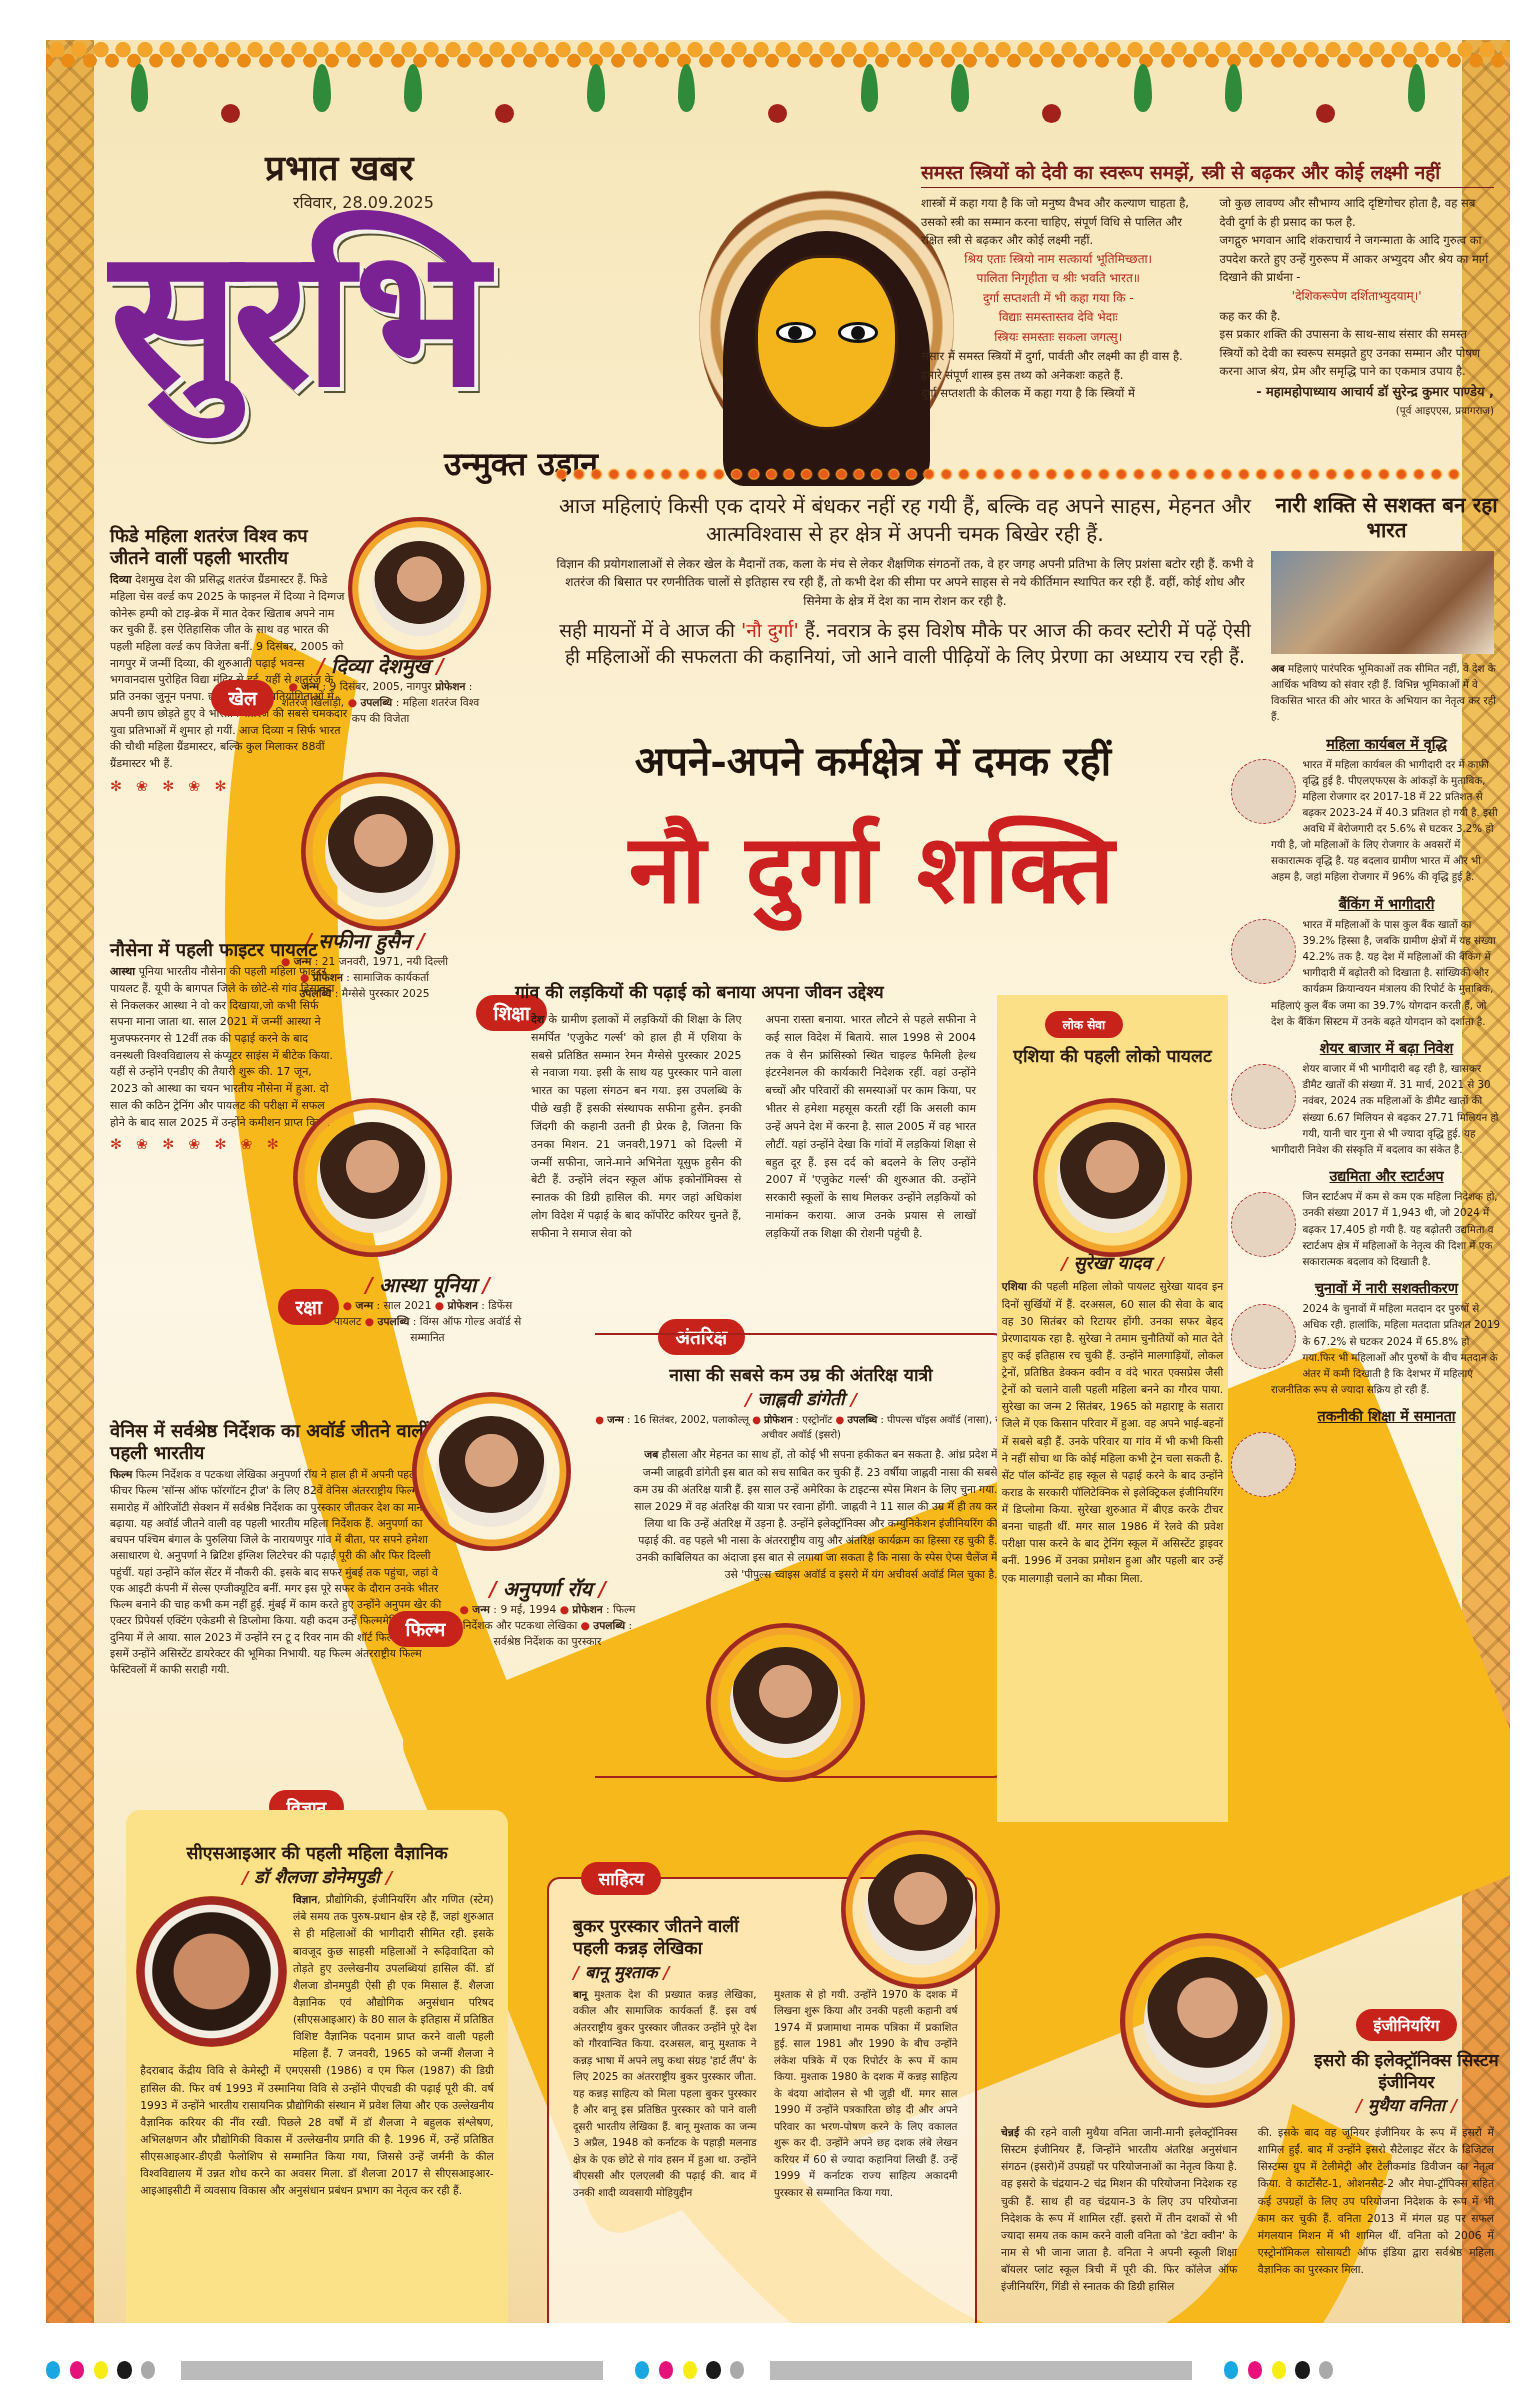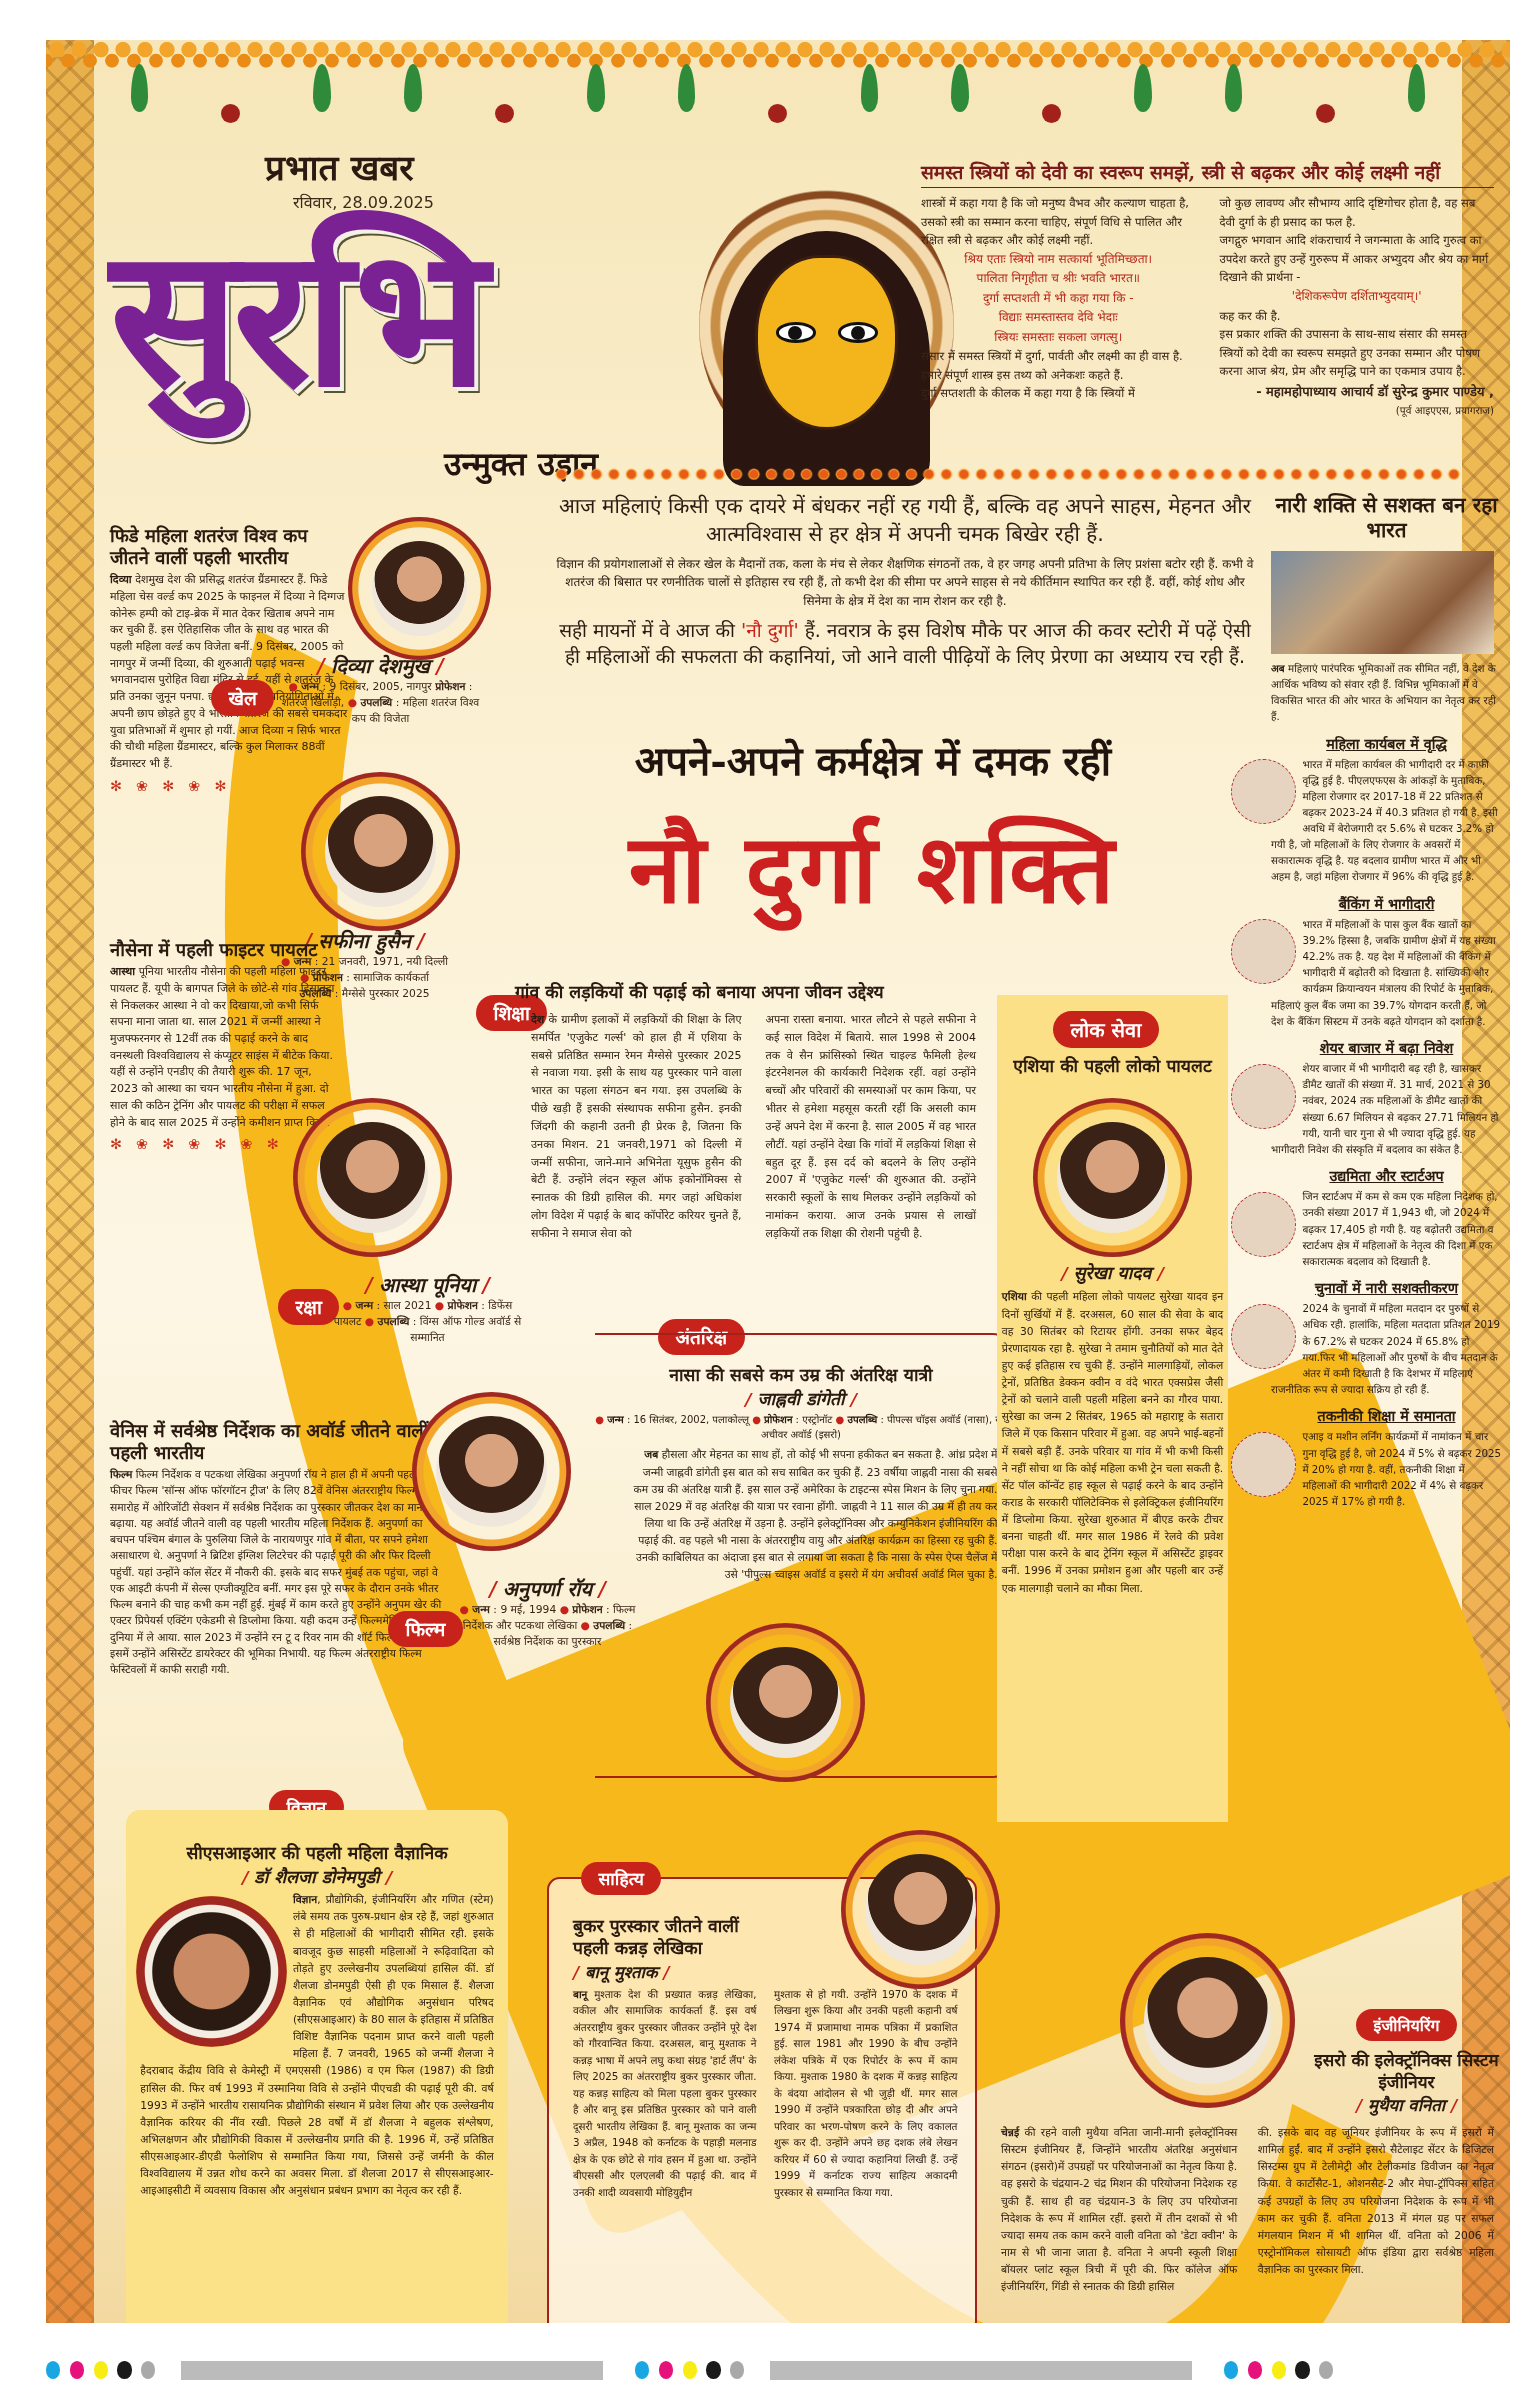--- a/index.html
+++ b/index.html
@@ -301,21 +301,21 @@
     <div class="name"><span class="slash" style="color:#c8231b">/ </span><span>जाह्नवी डांगेती</span><span style="color:#c8231b"> /</span></div>
     <div class="meta"><span class="dot">●</span> <b>जन्म</b> : <span>16 सितंबर, 2002, पलाकोल्लू</span> <span class="dot">●</span> <b>प्रोफेशन</b> : <span>एस्ट्रोनॉट</span> <span class="dot">●</span> <b>उपलब्धि</b> : <span>पीपल्स चॉइस अवॉर्ड (नासा), यंग अचीवर अवॉर्ड (इसरो)</span></div>
     <p><b>जब</b><span> हौसला और मेहनत का साथ हों, तो कोई भी सपना हकीकत बन सकता है. आंध्र प्रदेश में जन्मी जाह्नवी डांगेती इस बात को सच साबित कर चुकी हैं. 23 वर्षीया जाह्नवी नासा की सबसे कम उम्र की अंतरिक्ष यात्री हैं. इस साल उन्हें अमेरिका के टाइटन्स स्पेस मिशन के लिए चुना गया. साल 2029 में वह अंतरिक्ष की यात्रा पर रवाना होंगी. जाह्नवी ने 11 साल की उम्र में ही तय कर लिया था कि उन्हें अंतरिक्ष में उड़ना है. उन्होंने इलेक्ट्रॉनिक्स और कम्युनिकेशन इंजीनियरिंग की पढ़ाई की. वह पहले भी नासा के अंतरराष्ट्रीय वायु और अंतरिक्ष कार्यक्रम का हिस्सा रह चुकी हैं. उनकी काबिलियत का अंदाजा इस बात से लगाया जा सकता है कि नासा के स्पेस ऐप्स चैलेंज में उसे 'पीपुल्स च्वाइस अवॉर्ड व इसरो में यंग अचीवर्स अवॉर्ड मिल चुका है.</span></p>
   </div>
   <div class="portrait" style="left:660px;top:1583px">
       <div class="ring"></div>
       <div class="photo"></div>
     </div>
 
   <div class="lbox">
-    <div class="tag" style="position:relative;display:inline-block;left:56px;top:16px;font-size:20px">लोक सेवा</div>
+    <div class="tag" style="position:relative;display:inline-block;left:48px;top:16px;font-size:12px">लोक सेवा</div>
     <h3 style="margin-top:24px">एशिया की पहली लोको पायलट</h3>
     <div class="portrait" style="left:36px;top:103px">
         <div class="ring"></div>
         <div class="photo"></div>
       </div>
     <div class="name"><span style="color:#c8231b">/ </span><span>सुरेखा यादव</span><span style="color:#c8231b"> /</span></div>
     <p><b>एशिया</b><span> की पहली महिला लोको पायलट सुरेखा यादव इन दिनों सुर्खियों में हैं. दरअसल, 60 साल की सेवा के बाद वह 30 सितंबर को रिटायर होंगी. उनका सफर बेहद प्रेरणादायक रहा है. सुरेखा ने तमाम चुनौतियों को मात देते हुए कई इतिहास रच चुकी हैं. उन्होंने मालगाड़ियों, लोकल ट्रेनों, प्रतिष्ठित डेक्कन क्वीन व वंदे भारत एक्सप्रेस जैसी ट्रेनों को चलाने वाली पहली महिला बनने का गौरव पाया. सुरेखा का जन्म 2 सितंबर, 1965 को महाराष्ट्र के सतारा जिले में एक किसान परिवार में हुआ. वह अपने भाई-बहनों में सबसे बड़ी हैं. उनके परिवार या गांव में भी कभी किसी ने नहीं सोचा था कि कोई महिला कभी ट्रेन चला सकती है. सेंट पॉल कॉन्वेंट हाइ स्कूल से पढ़ाई करने के बाद उन्होंने कराड के सरकारी पॉलिटेक्निक से इलेक्ट्रिकल इंजीनियरिंग में डिप्लोमा किया. सुरेखा शुरुआत में बीएड करके टीचर बनना चाहती थीं. मगर साल 1986 में रेलवे की प्रवेश परीक्षा पास करने के बाद ट्रेनिंग स्कूल में असिस्टेंट ड्राइवर बनीं. 1996 में उनका प्रमोशन हुआ और पहली बार उन्हें एक मालगाड़ी चलाने का मौका मिला.</span></p>
   </div>
 
   <div class="rside">
@@ -327,21 +327,21 @@
     <p><span class="circle-icon"></span><span>भारत में महिला कार्यबल की भागीदारी दर में काफी वृद्धि हुई है. पीएलएफएस के आंकड़ों के मुताबिक, महिला रोजगार दर 2017-18 में 22 प्रतिशत से बढ़कर 2023-24 में 40.3 प्रतिशत हो गयी है. इसी अवधि में बेरोजगारी दर 5.6% से घटकर 3.2% हो गयी है, जो महिलाओं के लिए रोजगार के अवसरों में सकारात्मक वृद्धि है. यह बदलाव ग्रामीण भारत में और भी अहम है, जहां महिला रोजगार में 96% की वृद्धि हुई है.</span></p>
     <h4>बैंकिंग में भागीदारी</h4>
     <p><span class="circle-icon"></span><span>भारत में महिलाओं के पास कुल बैंक खातों का 39.2% हिस्सा है, जबकि ग्रामीण क्षेत्रों में यह संख्या 42.2% तक है. यह देश में महिलाओं की बैंकिंग में भागीदारी में बढ़ोतरी को दिखाता है. सांख्यिकी और कार्यक्रम क्रियान्वयन मंत्रालय की रिपोर्ट के मुताबिक, महिलाएं कुल बैंक जमा का 39.7% योगदान करती हैं, जो देश के बैंकिंग सिस्टम में उनके बढ़ते योगदान को दर्शाता है.</span></p>
     <h4>शेयर बाजार में बढ़ा निवेश</h4>
     <p><span class="circle-icon"></span><span>शेयर बाजार में भी भागीदारी बढ़ रही है, खासकर डीमैट खातों की संख्या में. 31 मार्च, 2021 से 30 नवंबर, 2024 तक महिलाओं के डीमैट खातों की संख्या 6.67 मिलियन से बढ़कर 27.71 मिलियन हो गयी, यानी चार गुना से भी ज्यादा वृद्धि हुई. यह भागीदारी निवेश की संस्कृति में बदलाव का संकेत है.</span></p>
     <h4>उद्यमिता और स्टार्टअप</h4>
     <p><span class="circle-icon"></span><span>जिन स्टार्टअप में कम से कम एक महिला निदेशक हो, उनकी संख्या 2017 में 1,943 थी, जो 2024 में बढ़कर 17,405 हो गयी है. यह बढ़ोतरी उद्यमिता व स्टार्टअप क्षेत्र में महिलाओं के नेतृत्व की दिशा में एक सकारात्मक बदलाव को दिखाती है.</span></p>
     <h4>चुनावों में नारी सशक्तीकरण</h4>
     <p><span class="circle-icon"></span><span>2024 के चुनावों में महिला मतदान दर पुरुषों से अधिक रही. हालांकि, महिला मतदाता प्रतिशत 2019 के 67.2% से घटकर 2024 में 65.8% हो गया.फिर भी महिलाओं और पुरुषों के बीच मतदान के अंतर में कमी दिखाती है कि देशभर में महिलाएं राजनीतिक रूप से ज्यादा सक्रिय हो रही हैं.</span></p>
     <h4>तकनीकी शिक्षा में समानता</h4>
-    <p><span class="circle-icon"></span><span>एआइ व मशीन लर्निंग कार्यक्रमों में नामांकन में चार गुना वृद्धि हुई है, जो 2024 में 5% से बढ़कर 2025 में 20% हो गया है. वहीं, तकनीकी शिक्षा में महिलाओं की भागीदारी 2022 में 4% से बढ़कर 2025 में 17% हो गयी है.</span></p>
+    <p><span class="circle-icon"></span></p>
   </div>
 
   <div class="tag" style="left:223px;top:1750px;font-size:17.5px">विज्ञान</div>
   <div class="vbox">
     <h3>सीएसआइआर की पहली महिला वैज्ञानिक</h3>
     <div class="name"><span style="color:#c8231b">/ </span><span>डॉ शैलजा डोनेमपुडी</span><span style="color:#c8231b"> /</span></div>
     <p><span class="vportrait"></span><b>विज्ञान</b><span>, प्रौद्योगिकी, इंजीनियरिंग और गणित (स्टेम) लंबे समय तक पुरुष-प्रधान क्षेत्र रहे हैं, जहां शुरुआत से ही महिलाओं की भागीदारी सीमित रही. इसके बावजूद कुछ साहसी महिलाओं ने रूढ़िवादिता को तोड़ते हुए उल्लेखनीय उपलब्धियां हासिल कीं. डॉ शैलजा डोनमपुडी ऐसी ही एक मिसाल हैं. शैलजा वैज्ञानिक एवं औद्योगिक अनुसंधान परिषद (सीएसआइआर) के 80 साल के इतिहास में प्रतिष्ठित विशिष्ट वैज्ञानिक पदनाम प्राप्त करने वाली पहली महिला हैं. 7 जनवरी, 1965 को जन्मीं शैलजा ने हैदराबाद केंद्रीय विवि से केमेस्ट्री में एमएससी (1986) व एम फिल (1987) की डिग्री हासिल की. फिर वर्ष 1993 में उस्मानिया विवि से उन्होंने पीएचडी की पढ़ाई पूरी की. वर्ष 1993 में उन्होंने भारतीय रासायनिक प्रौद्योगिकी संस्थान में प्रवेश लिया और एक उल्लेखनीय वैज्ञानिक करियर की नींव रखी. पिछले 28 वर्षों में डॉ शैलजा ने बहुलक संश्लेषण, अभिलक्षणन और प्रौद्योगिकी विकास में उल्लेखनीय प्रगति की है. 1996 में, उन्हें प्रतिष्ठित सीएसआइआर-डीएडी फेलोशिप से सम्मानित किया गया, जिससे उन्हें जर्मनी के कील विश्वविद्यालय में उन्नत शोध करने का अवसर मिला. डॉ शैलजा 2017 से सीएसआइआर-आइआइसीटी में व्यवसाय विकास और अनुसंधान प्रबंधन प्रभाग का नेतृत्व कर रही हैं.</span></p>
   </div>
 
   <div class="sbox">

